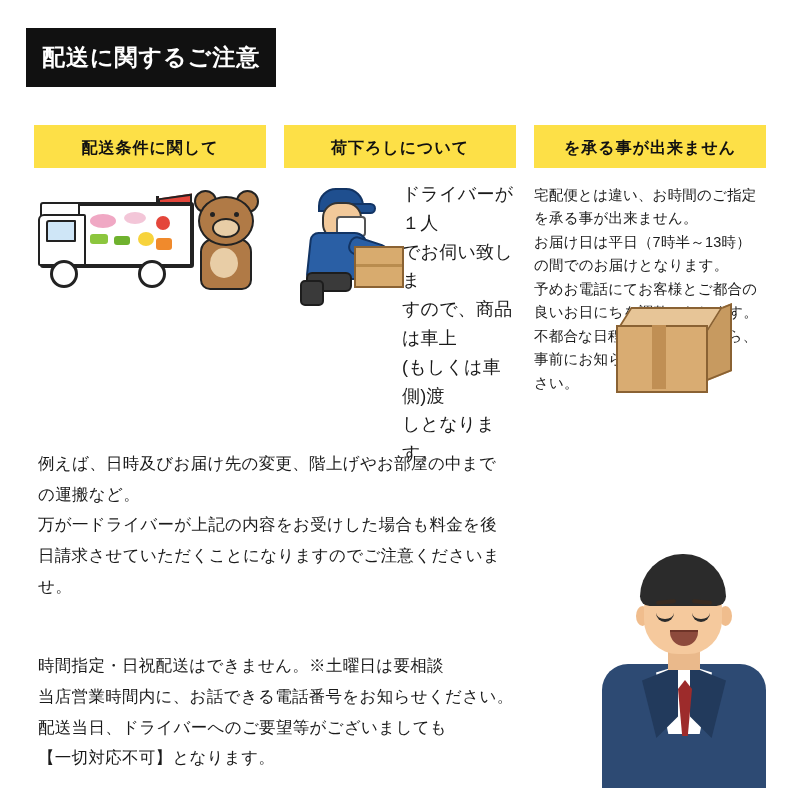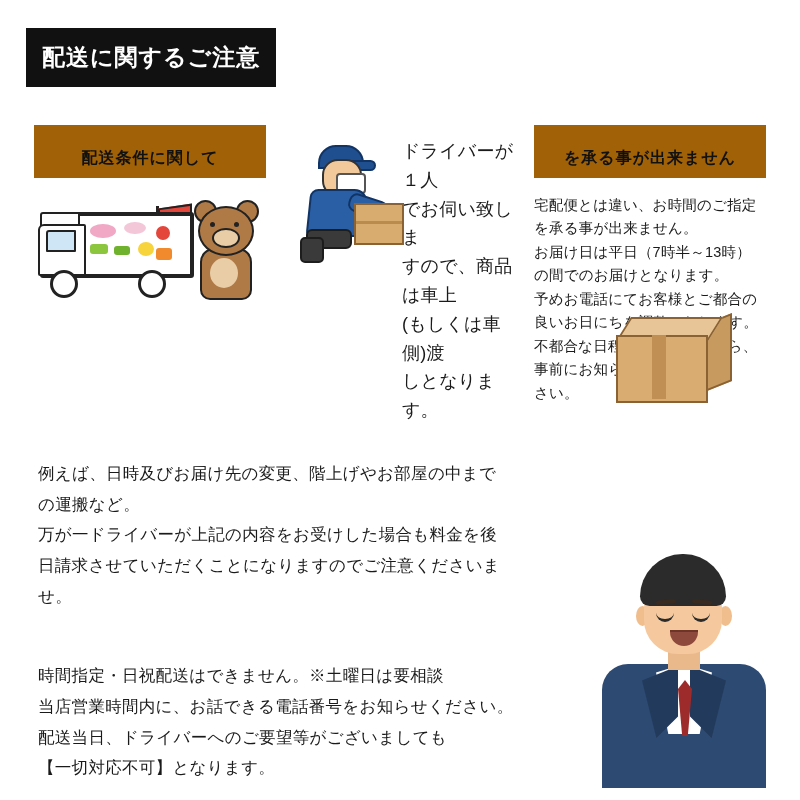--- a/index.html
+++ b/index.html
@@ -58,26 +58,26 @@
   .cols {
     display: flex;
     justify-content: space-between;
     padding: 38px 34px 0 34px;
     box-sizing: border-box;
   }
   .col {
     width: 232px;
   }
   .col-head {
-    background: #a16207;
+    background: #fde047;
     color: #111111;
     font-size: 16px;
     font-weight: bold;
     text-align: center;
-    padding: 23px 0 9px 0;
+    padding: 13px 0 9px 0;
     letter-spacing: 1px;
   }
   .col-body {
     margin-top: 12px;
   }
   .col-text {
     font-size: 14.5px;
     line-height: 1.62;
     letter-spacing: 0.2px;
     white-space: pre-line;
@@ -509,20 +509,21 @@
               <div class="bear-muzzle"></div>
               <div class="bear-eye l"></div>
               <div class="bear-eye r"></div>
             </div>
           </div>
         </div>
       </div>
     </div>
 
     <div class="col">
+      <div class="col-head">荷下ろしについて</div>
       <div class="col-body">
         <div class="col-illus" style="display:flex; align-items:flex-start;">
           <div class="worker">
             <div class="w-cap"></div>
             <div class="w-cap-brim"></div>
             <div class="w-head"></div>
             <div class="w-mask"></div>
             <div class="w-body"></div>
             <div class="w-arm"></div>
             <div class="w-leg"></div>

